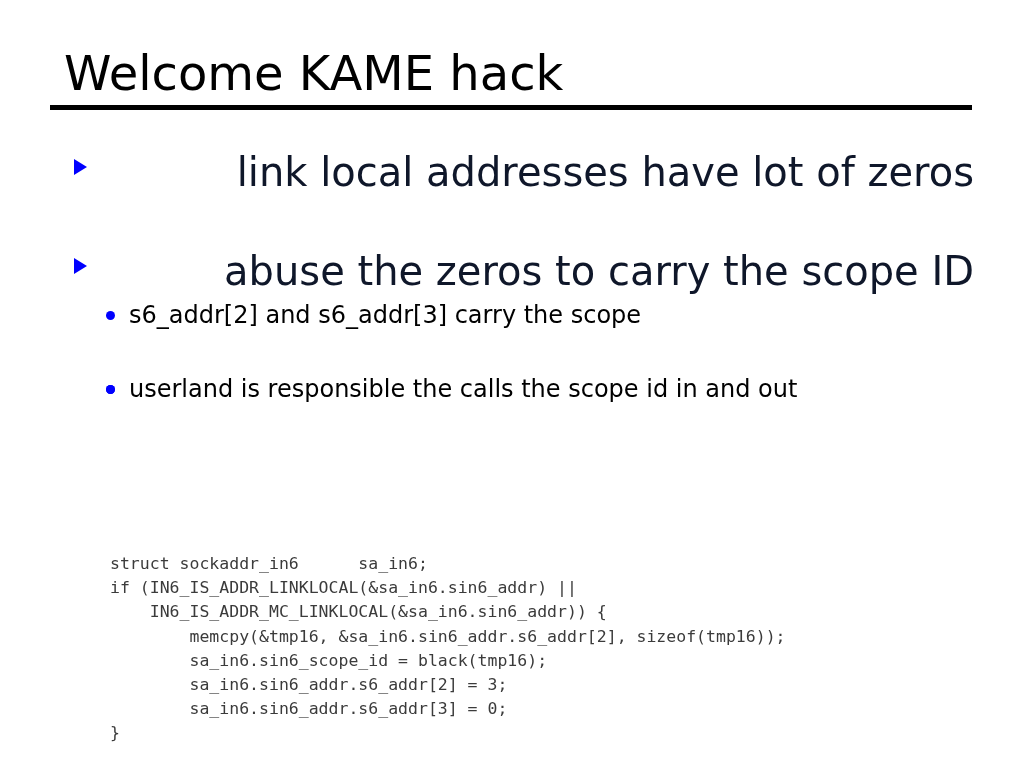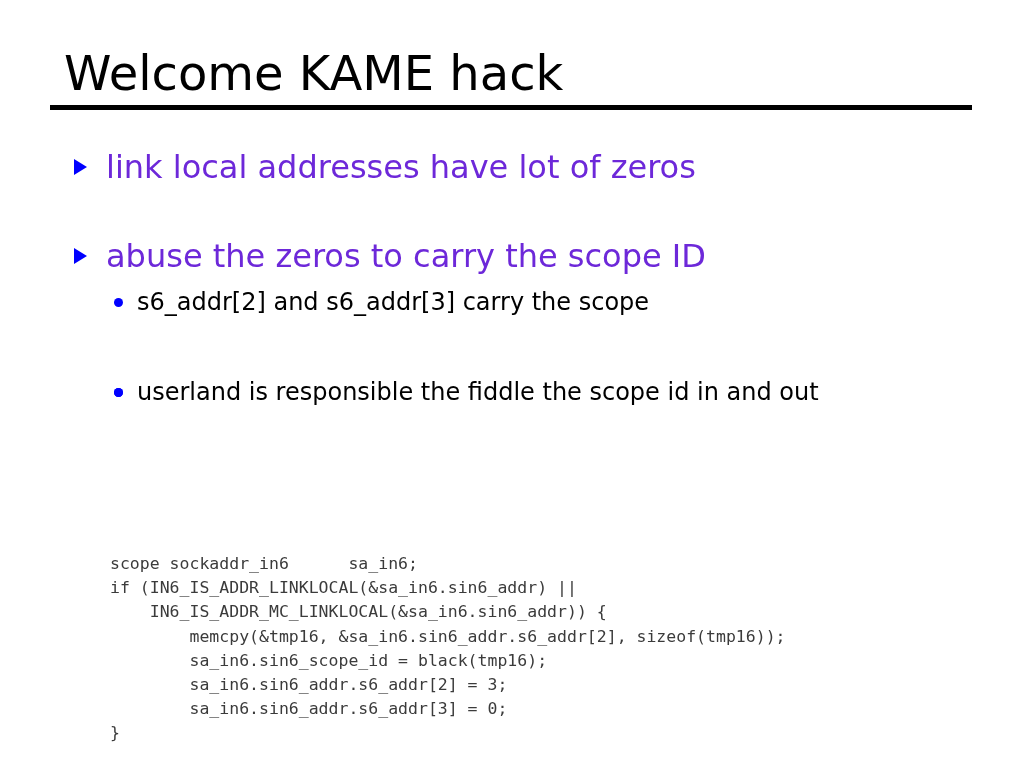--- a/index.html
+++ b/index.html
@@ -52,43 +52,44 @@
   .body-block {
     position: absolute;
     left: 74px;
     top: 146px;
     width: 900px;
   }
 
   .l1 {
     position: relative;
     padding-left: 32px;
-    font-size: 32px;
+    font-size: 40px;
     line-height: 1.33;
-    color: #6d28d9;
+    color: #0f172a;
     margin: 0;
+    text-align: right;
   }
   .l1 .tri-bullet {
     position: absolute;
     left: 0px;
     top: 13px;
     width: 0;
     height: 0;
     border-left: 13px solid #0000ff;
     border-top: 8px solid transparent;
     border-bottom: 8px solid transparent;
   }
 
   .l2 {
     position: relative;
     padding-left: 55px;
     font-size: 24px;
     line-height: 1.42;
     color: #000000;
-    margin: 8px;
+    margin: 0;
   }
   .l2 .dot-bullet {
     position: absolute;
     left: 32px;
     top: 13px;
     width: 9px;
     height: 9px;
     border-radius: 50%;
     background: #0000ff;
   }
@@ -141,26 +142,26 @@
 
     <div class="gap-sm"></div>
 
 
     <div class="l2">
       <span class="dot-bullet"></span>
     </div>
 
     <div class="l2">
       <span class="dot-bullet"></span>
-      <span>userland is responsible the fiddle the scope id in and out</span>
+      <span>userland is responsible the calls the scope id in and out</span>
     </div>
 
   </div>
 
-  <pre class="code-block"><span class="code-line">scope sockaddr_in6      sa_in6;</span>
+  <pre class="code-block"><span class="code-line">struct sockaddr_in6      sa_in6;</span>
 <span class="code-line">if (IN6_IS_ADDR_LINKLOCAL(&amp;sa_in6.sin6_addr) ||</span>
 <span class="code-line">    IN6_IS_ADDR_MC_LINKLOCAL(&amp;sa_in6.sin6_addr)) {</span>
 <span class="code-line">        memcpy(&amp;tmp16, &amp;sa_in6.sin6_addr.s6_addr[2], sizeof(tmp16));</span>
 <span class="code-line">        sa_in6.sin6_scope_id = black(tmp16);</span>
 <span class="code-line">        sa_in6.sin6_addr.s6_addr[2] = 3;</span>
 <span class="code-line">        sa_in6.sin6_addr.s6_addr[3] = 0;</span>
 <span class="code-line">}</span></pre>
 
 </div>
 

